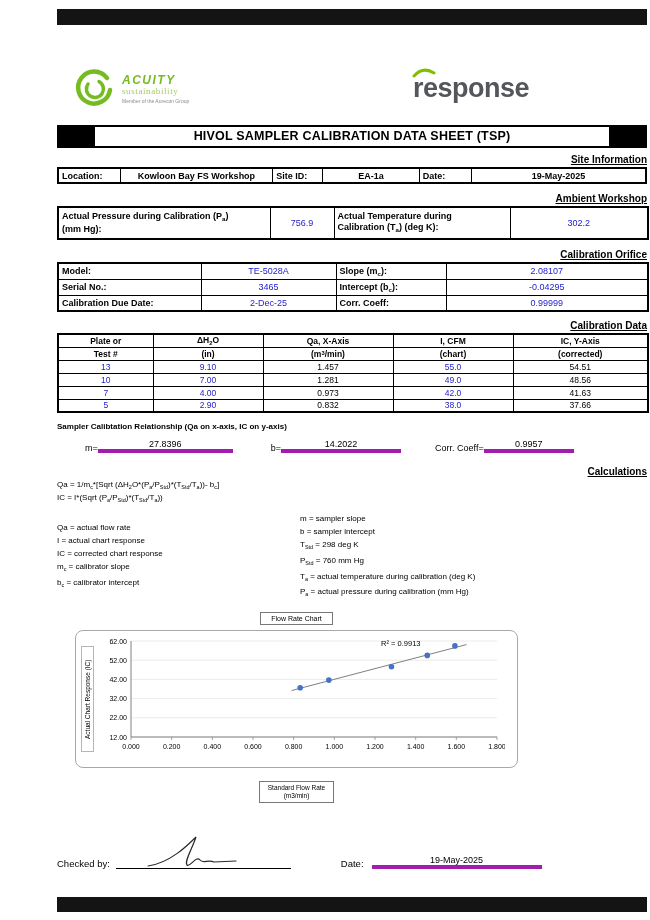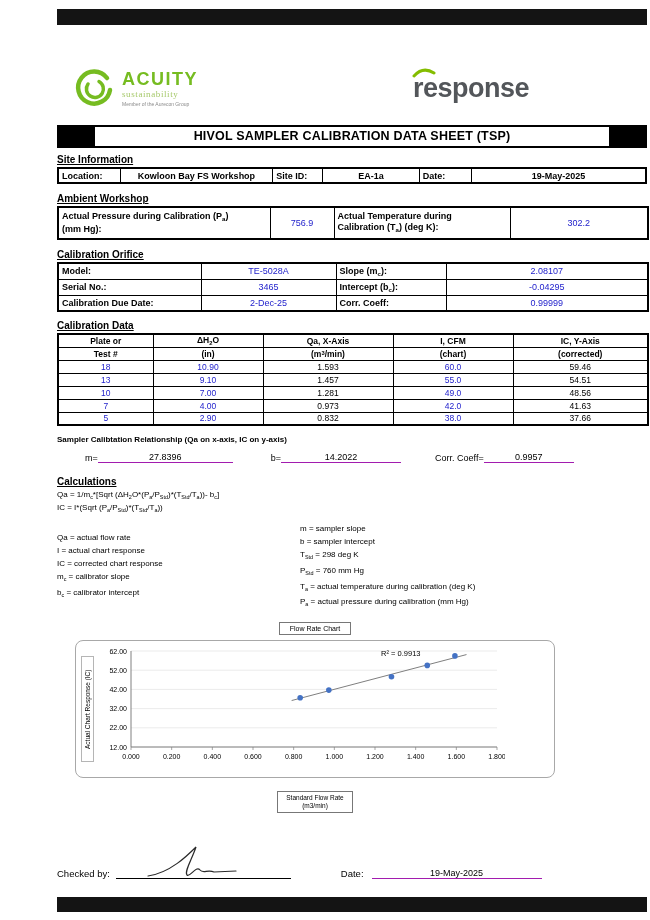--- a/index.html
+++ b/index.html
@@ -7,68 +7,68 @@
   body { font-family:"Liberation Sans", sans-serif; color:#000; }
   .page { width:650px; height:920px; background:#fff; position:relative; overflow:hidden; margin:0 auto; }
   .content { margin-left:57px; margin-right:3px; position:relative; }
   .bar { height:16px; background:#141414; }
   .top-bar { margin-top:9px; }
   .bottom-bar { position:absolute; left:57px; right:3px; bottom:8px; height:15px; background:#141414; }
 
   
   .logo-row { display:flex; justify-content:space-between; align-items:center; margin-top:38px; height:50px; padding-left:16px; }
   .acuity { display:flex; align-items:center; gap:7px; }
-  .acuity-name { color:#76bc21; font-weight:bold; font-size:18px; letter-spacing:1.5px; }
+  .acuity-name { color:#76bc21; font-weight:bold; font-size:12px; letter-spacing:1.5px;font-style:italic; }
   .acuity-sub { color:#a6c96a; font-size:9px; letter-spacing:0.6px; margin-top:-1px;font-family:Liberation Serif, serif; }
   .acuity-tag { color:#8a8a8a; font-size:5px; margin-top:2px; }
   .aurecon { position:relative; margin-right:118px; }
   .aurecon-text { font-size:27px; font-weight:bold; color:#53565a; letter-spacing:-0.5px; }
   .aurecon-accent { position:absolute; top:-5px; left:-1px; }
 
   
   .title-bar { display:flex; border:2px solid #000; height:23px; margin-top:12px; align-items:stretch; }
   .title-end { width:36px; background:#000; }
   .title-text { flex:1; text-align:center; font-weight:bold; font-size:12.5px; line-height:19px; letter-spacing:0.2px; }
 
-  .sec-head { text-align:left; font-weight:bold; font-size:10px; text-decoration:underline; }
+  .sec-head { text-align:right; font-weight:bold; font-size:10px; text-decoration:underline; }
   .mt6{margin-top:6px;} .mt8{margin-top:8px;} .mt9{margin-top:9px;}
 
   table { border-collapse:collapse; width:100%; table-layout:fixed; margin-top:2px; border:2px solid #000; }
   td { border:1px solid #000; font-size:9px; padding:1px 3px; overflow:hidden; }
   td.lbl { font-weight:bold; text-align:left; }
   td.val { text-align:center; }
   .bold { font-weight:bold; }
   .blue { color:#2222cc; }
   .site-tbl td { height:15px; }
   .amb-tbl td { height:32px; line-height:11px; vertical-align:middle; }
   .ori-tbl td { height:16px; }
   .cal-tbl td { height:13px; font-size:8.5px; text-align:center; padding:0 2px; }
   .cal-tbl td.hdr { font-weight:bold; }
   sub { font-size:0.68em; vertical-align:-0.3em; }
   sup { font-size:0.68em; vertical-align:0.35em; }
 
   
   .rel-label { font-weight:bold; font-size:8px; margin-top:9px; }
   .rel-row { display:flex; align-items:flex-end; margin-top:8px; font-size:9px; }
-  .uline { border-bottom:1px solid #a21caf; text-align:center; font-size:9px; }
+  .uline { border-bottom:4px solid #a21caf; text-align:center; font-size:9px; }
   .rel-m-lbl { margin-left:28px; } .rel-m-val { width:135px; }
   .rel-b-lbl { margin-left:38px; } .rel-b-val { width:120px; }
   .rel-c-lbl { margin-left:34px; } .rel-c-val { width:90px; }
 
   
   .calc-head { margin-top:13px; }
   .formula { font-size:8px; margin-top:3px; }
   .formula:first-of-type { margin-top:7px; }
   .defs { display:flex; margin-top:10px; font-size:8px;align-items:center; }
   .defs-col { line-height:13px; }
   .defs-col.left { width:243px; }
   .defs-col.right { flex:1; }
 
   
-  .chart-wrap { width:480px; margin:11px 0 0 18px; }
+  .chart-wrap { width:443px; margin:11px 0 0 18px; }
   .chart-title-box { width:max-content; margin:0 auto; border:1px solid #777; font-size:7px; padding:2px 10px; background:#fff; }
   .chart-box { margin-top:5px; border:1px solid #a8a8a8; border-radius:8px; height:138px; display:flex; align-items:center; padding:3px 2px 3px 5px; background:#fff; }
   .y-label-box { border:1px solid #b5b5b5; font-size:6.5px; height:106px; width:13px; display:flex; align-items:center; justify-content:center; writing-mode:vertical-rl; transform:rotate(180deg); margin-right:3px; }
   .x-axis-box { width:max-content; margin:13px auto 0; border:1px solid #777; font-size:6.5px; line-height:8px; text-align:center; padding:2px 8px; background:#fff; }
 
   
   .footer-row { display:flex; align-items:flex-end; margin-top:30px; font-size:9.5px; }
   .sig-line { width:175px; border-bottom:1px solid #000; margin-left:6px; position:relative; height:36px; }
   .sig-svg { position:absolute; bottom:-3px; left:28px; }
   .date-lbl { margin-left:50px; }
@@ -193,27 +193,20 @@
         <td class="hdr">Qa, X-Axis</td>
         <td class="hdr">I, CFM</td>
         <td class="hdr">IC, Y-Axis</td>
       </tr>
       <tr>
         <td class="hdr">Test #</td>
         <td class="hdr">(in)</td>
         <td class="hdr">(m<sup>3</sup>/min)</td>
         <td class="hdr">(chart)</td>
         <td class="hdr">(corrected)</td>
-      </tr>
-      <tr>
-        <td class="blue">18</td>
-        <td class="blue">10.90</td>
-        <td>1.593</td>
-        <td class="blue">60.0</td>
-        <td>59.46</td>
       </tr>
       <tr>
         <td class="blue">13</td>
         <td class="blue">9.10</td>
         <td>1.457</td>
         <td class="blue">55.0</td>
         <td>54.51</td>
       </tr>
       <tr>
         <td class="blue">10</td>

